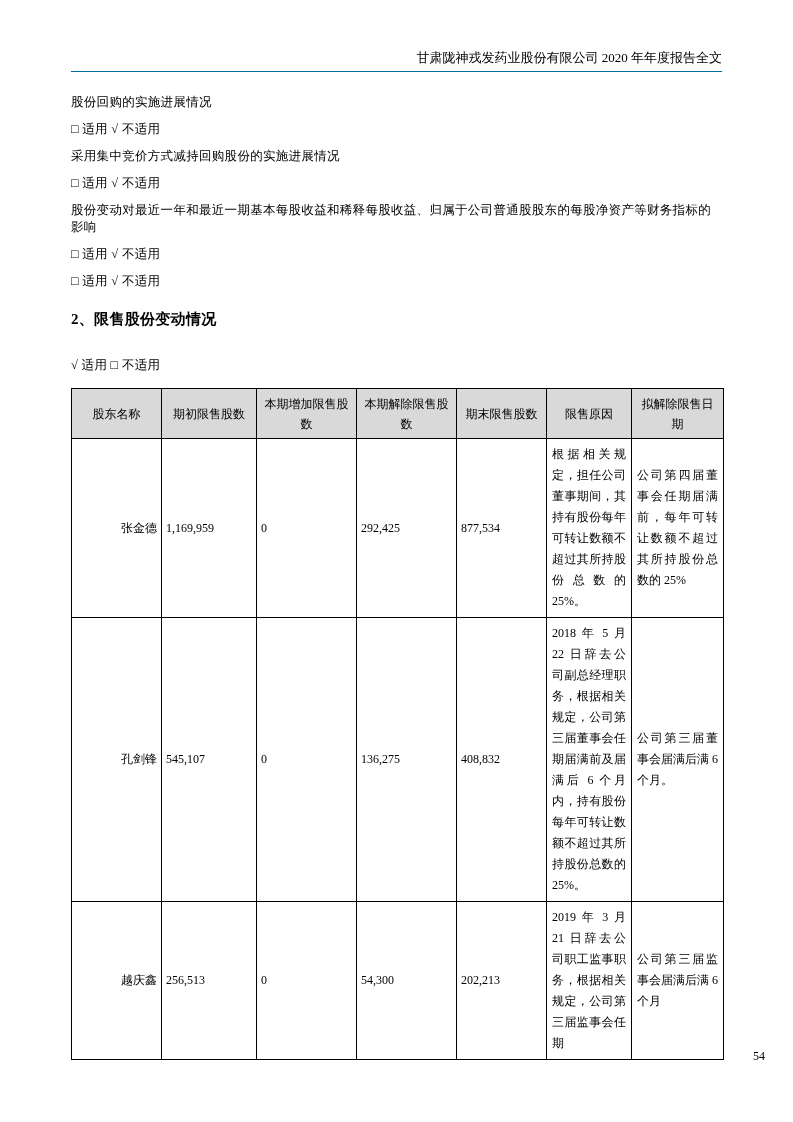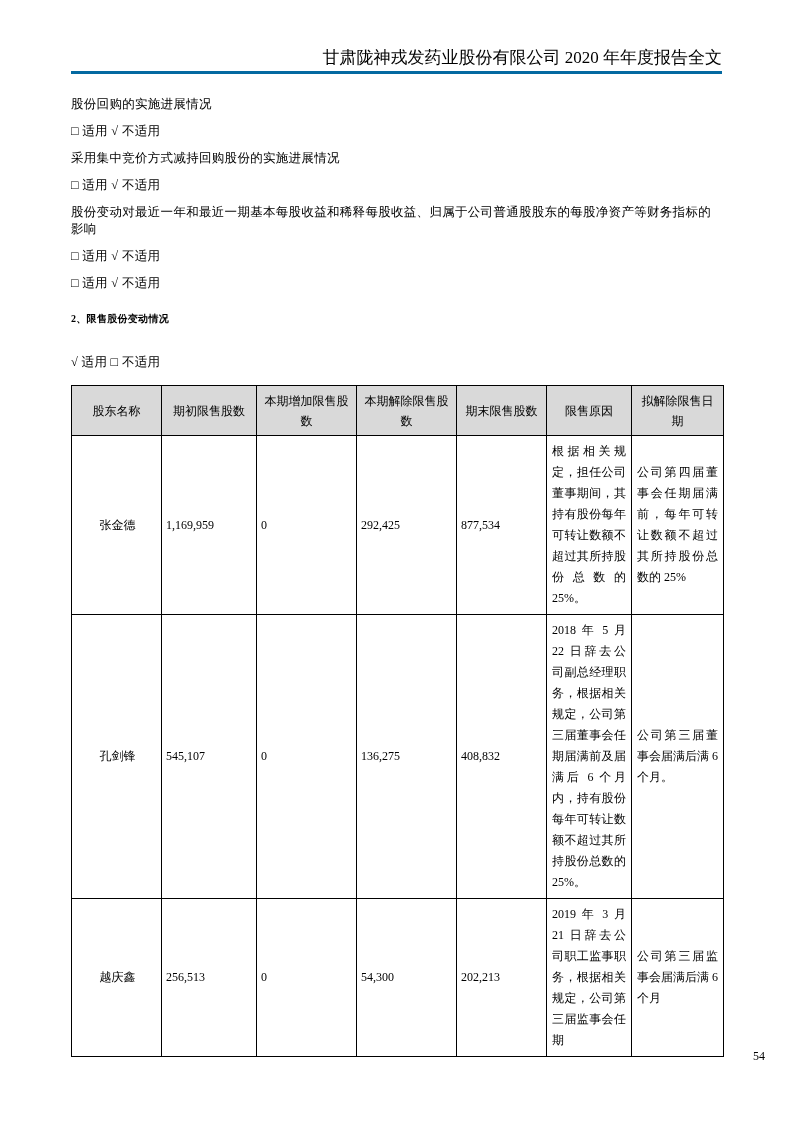--- a/index.html
+++ b/index.html
@@ -8,35 +8,35 @@
   .page {
     position: relative;
     width: 793px;
     height: 1122px;
     margin: 0 auto;
     background: #fff;
     padding: 50px 71px 0 71px;
     overflow: hidden;
   }
   .page-header {
-    border-bottom: 3px solid #0369a1;
+    border-bottom: 1px solid #0369a1;
     padding-bottom: 5px;
     text-align: right;
-    font-size: 17px;
+    font-size: 13px;
     line-height: 16px;
   }
   .doc-body { margin-top: 22px; }
   .body-line {
     font-size: 12.5px;
     line-height: 17px;
     margin-bottom: 10px;
     letter-spacing: 0.3px;
   }
   .section-heading {
-    font-size: 10px;
+    font-size: 15px;
     font-weight: bold;
     margin-top: 20px;
     margin-bottom: 28px;
     letter-spacing: 0.3px;
   }
   .applicability-line {
     font-size: 12.5px;
     margin-bottom: 14px;
     letter-spacing: 0.3px;
   }
@@ -58,21 +58,21 @@
   }
   table.restricted-shares th {
     background: #D9D9D9;
     font-weight: normal;
     height: 50px;
     text-align: center;
     padding: 3px 4px;
     line-height: 20px;
   }
   td.cell-name {
-    text-align: center;
+    text-align: right;
     padding: 4px 4px 4px 6px;
     margin-left: 10px;
   }
   td.cell-num {
     text-align: left;
     padding: 4px 7px 4px 4px;
   }
   td.cell-reason {
     text-align: justify;
     text-justify: inter-ideograph;

